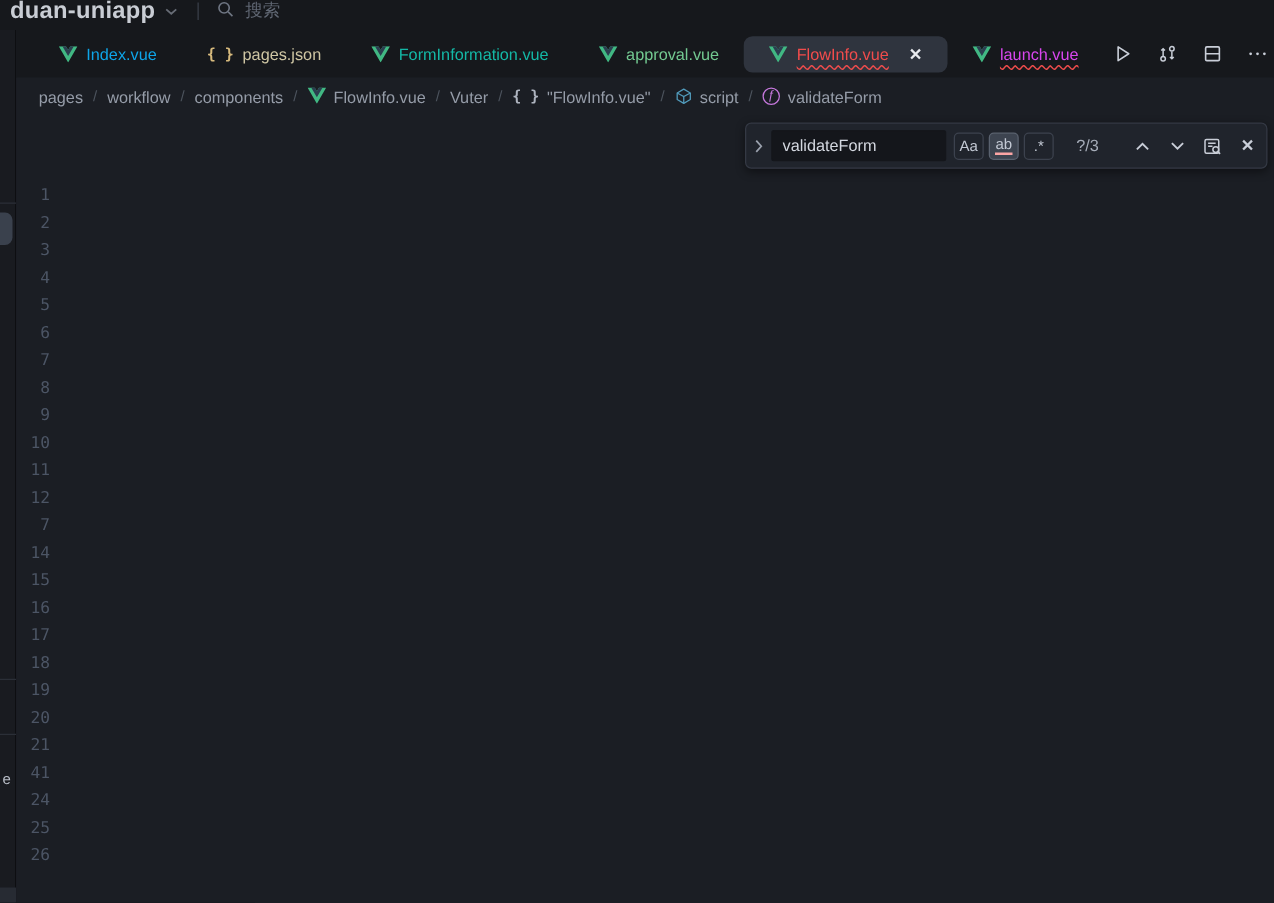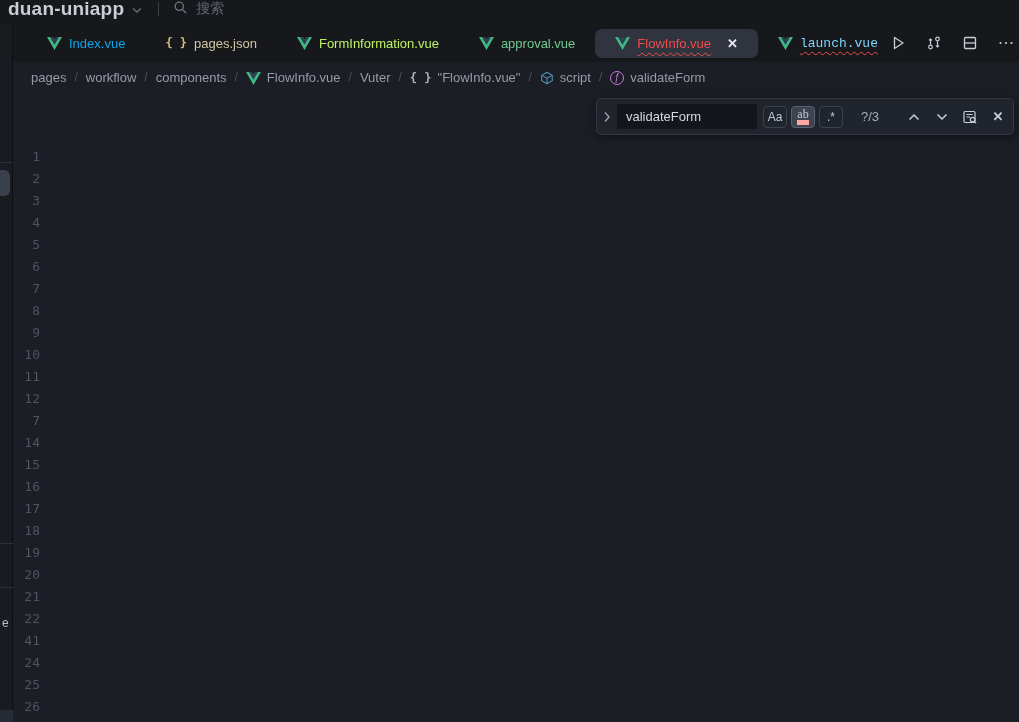--- a/index.html
+++ b/index.html
@@ -35,21 +35,21 @@
   .tab .close { color:#e8eaee; font-size:13px; font-weight:bold; margin-left:9px; }
   .sq { text-decoration:underline; text-decoration-style:wavy; text-decoration-color:#f14c4c;
         text-decoration-thickness:1px; text-underline-offset:4px; text-decoration-skip-ink:none; }
   .tabactions { position:absolute; right:0; top:0; height:38px; display:flex; align-items:center;
                 gap:14px; padding-right:2px; }
   .tabactions .abtn { display:flex; align-items:center; justify-content:center; width:22px; height:22px; }
 
   
   .breadcrumbs { height:30px; display:flex; align-items:center; padding-left:18px;
                  font-size:13px; color:#959ca8; background:#1b1e24; }
-  .crumb { display:flex; align-items:flex-end; gap:6px; cursor:pointer; }
+  .crumb { display:flex; align-items:flex-start; gap:6px; cursor:pointer; }
   .crumb-sep { color:#4d545e; margin:0 8px; font-size:12px; }
   .braces-y { color:#d7ba7d; font-family:"DejaVu Sans Mono", monospace; font-size:12px; font-weight:bold; }
   .braces-g { color:#aeb4bf; font-family:"DejaVu Sans Mono", monospace; font-size:12px; font-weight:bold; }
   .fn-badge { width:14px; height:14px; border:1.2px solid #c678dd; border-radius:50%; color:#c678dd;
               font-size:10px; display:inline-flex; align-items:center; justify-content:center; }
 
   
   .editor { position:absolute; left:0; top:68px; right:0; bottom:0; background:#1b1e24; }
 
   
@@ -59,21 +59,21 @@
   .find-toggle { width:20px; height:100%; display:flex; align-items:center; justify-content:center;
                  color:#9aa1ad; cursor:pointer; }
   .find-input { width:140px; height:25px; background:#14161b; border:1px solid #14161b; border-radius:2px;
                 color:#d4d8e0; font-size:13px; padding:0 8px; outline:none;
                 font-family:"Liberation Sans", sans-serif; }
   .find-opts { display:flex; gap:4px; margin-left:6px; }
   .fopt { min-width:24px; height:22px; border:1px solid #3c424e; border-radius:4px; background:transparent;
           color:#c3c9d4; font-size:12px; display:flex; align-items:center; justify-content:center;
           cursor:pointer; font-family:"Liberation Sans", sans-serif; padding:0 3px; }
   .fopt.on { background:#3d4450; border-color:#5a626f; }
-  .fopt .uab { border-bottom:5px solid #fca5a5; line-height:1.05;font-family:Liberation Serif, serif; }
+  .fopt .uab { border-bottom:2px solid #fca5a5; line-height:1.05; }
   .find-count { color:#a6adb9; font-size:13px; margin-left:18px; min-width:30px; }
   .find-nav { display:flex; align-items:center; gap:6px; margin-left:12px; }
   .find-nav .fbtn { width:22px; height:22px; display:flex; align-items:center; justify-content:center;
                     background:transparent; border:none; color:#c9ced8; cursor:pointer; }
 
   
   .code { position:absolute; left:0; top:54px; right:0; font-family:"DejaVu Sans Mono", monospace;
           font-size:14px; }
   .cl { height:22px; line-height:22px; white-space:pre; }
   .ln { display:inline-block; vertical-align:top; width:52px; padding-right:25px; text-align:right;
@@ -131,21 +131,21 @@
             </span>
             <span style="color: rgb(207, 198, 164);">pages.json</span>
           </div>
           <div class="tab">
             <span style="display: inline-flex;">
               <svg width="15" height="13" viewBox="0 0 256 221">
                 <path fill="#41b883" d="M204 0h52L128 220.8 0 0h97.9L128 51.4 157.7 0z"></path>
                 <path fill="#2c3e50" d="M50 0h47.9L128 51.4 157.7 0H206L128 131z"></path>
               </svg>
             </span>
-            <span style="color: #bef264;">FormInformation.vue</span>
+            <span style="color: #14b8a6;">FormInformation.vue</span>
           </div>
           <div class="tab">
             <span style="display: inline-flex;">
               <svg width="15" height="13" viewBox="0 0 256 221">
                 <path fill="#41b883" d="M204 0h52L128 220.8 0 0h97.9L128 51.4 157.7 0z"></path>
                 <path fill="#2c3e50" d="M50 0h47.9L128 51.4 157.7 0H206L128 131z"></path>
               </svg>
             </span>
             <span style="color: rgb(115, 201, 145);">approval.vue</span>
           </div>
@@ -159,21 +159,21 @@
             <span class="sq" style="color: rgb(241, 76, 76);">FlowInfo.vue</span>
             <span class="close">✕</span>
           </div>
           <div class="tab">
             <span style="display: inline-flex;">
               <svg width="15" height="13" viewBox="0 0 256 221">
                 <path fill="#41b883" d="M204 0h52L128 220.8 0 0h97.9L128 51.4 157.7 0z"></path>
                 <path fill="#2c3e50" d="M50 0h47.9L128 51.4 157.7 0H206L128 131z"></path>
               </svg>
             </span>
-            <span class="sq" style="color: #7dd3fc; font-family: Liberation Mono, monospace;">launch.vue</span>
+            <span class="sq" style="color: #d946ef;">launch.vue</span>
           </div>
         </div>
       <div class="tabactions" id="tabactions">
           <span class="abtn">
             <svg width="16" height="16" viewBox="0 0 16 16">
               <path d="M4.5 2.5v11l8.5-5.5z" fill="none" stroke="#c9ced8" stroke-width="1.3" stroke-linejoin="round"></path>
             </svg>
           </span>
           <span class="abtn">
             <svg width="16" height="16" viewBox="0 0 16 16">
@@ -309,21 +309,20 @@
           <div class="cl"><span class="ln">12</span></div>
           <div class="cl"><span class="ln">7</span></div>
           <div class="cl"><span class="ln">14</span></div>
           <div class="cl"><span class="ln">15</span></div>
           <div class="cl"><span class="ln">16</span></div>
           <div class="cl"><span class="ln">17</span></div>
           <div class="cl"><span class="ln">18</span></div>
           <div class="cl"><span class="ln">19</span></div>
           <div class="cl"><span class="ln">20</span></div>
           <div class="cl"><span class="ln">21</span></div>
-          <div class="cl"><span class="ln">22</span></div>
           <div class="cl"><span class="ln">41</span></div>
           <div class="cl"><span class="ln">24</span></div>
           <div class="cl"><span class="ln">25</span></div>
           <div class="cl"><span class="ln">26</span></div>
         </div>
     </div>
   </div>
 </div>
 
 </body></html>

